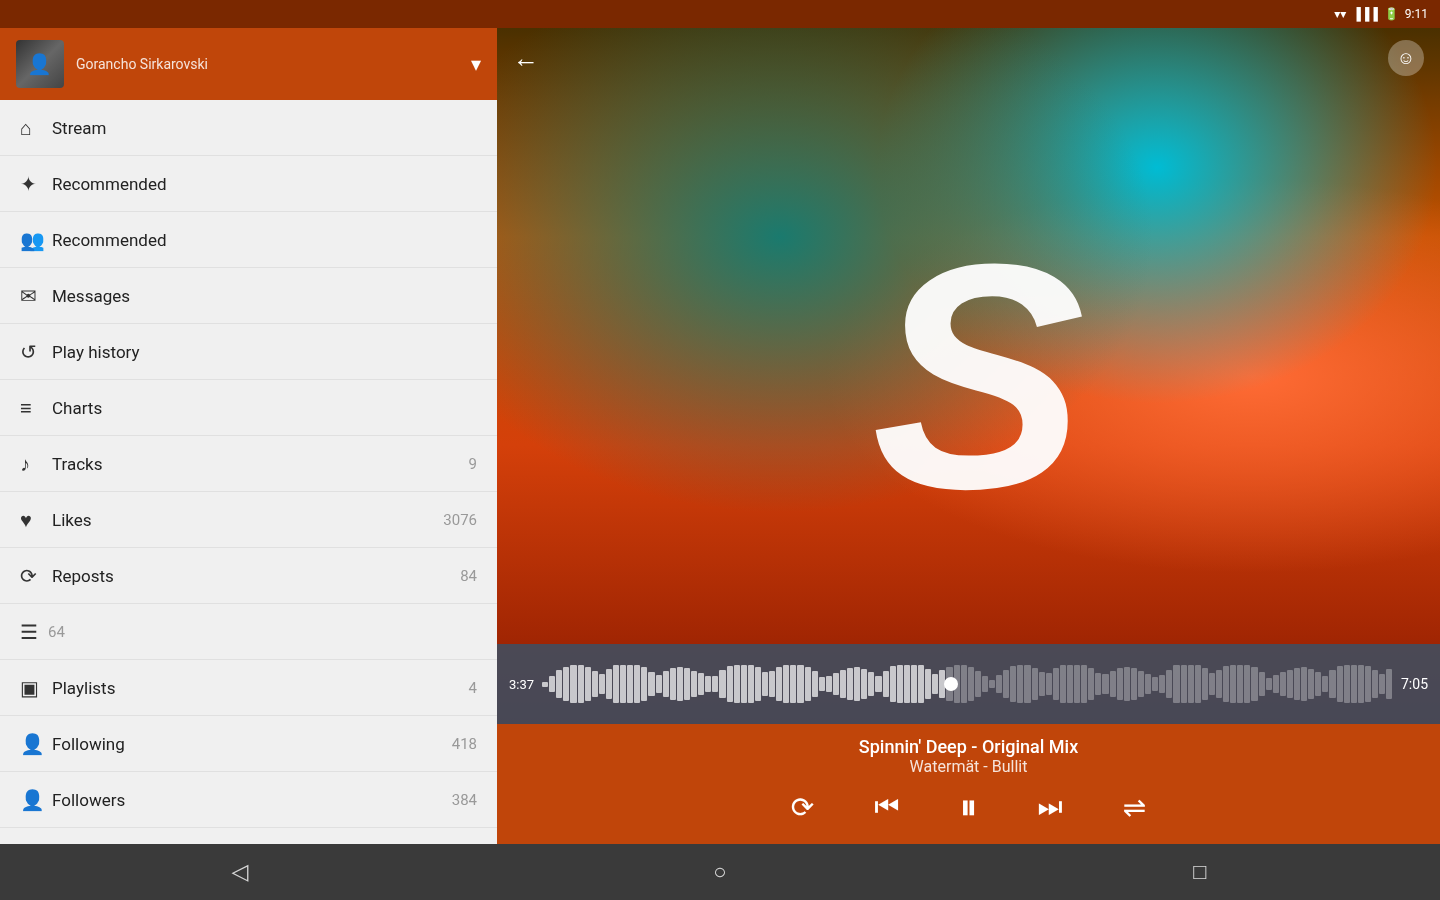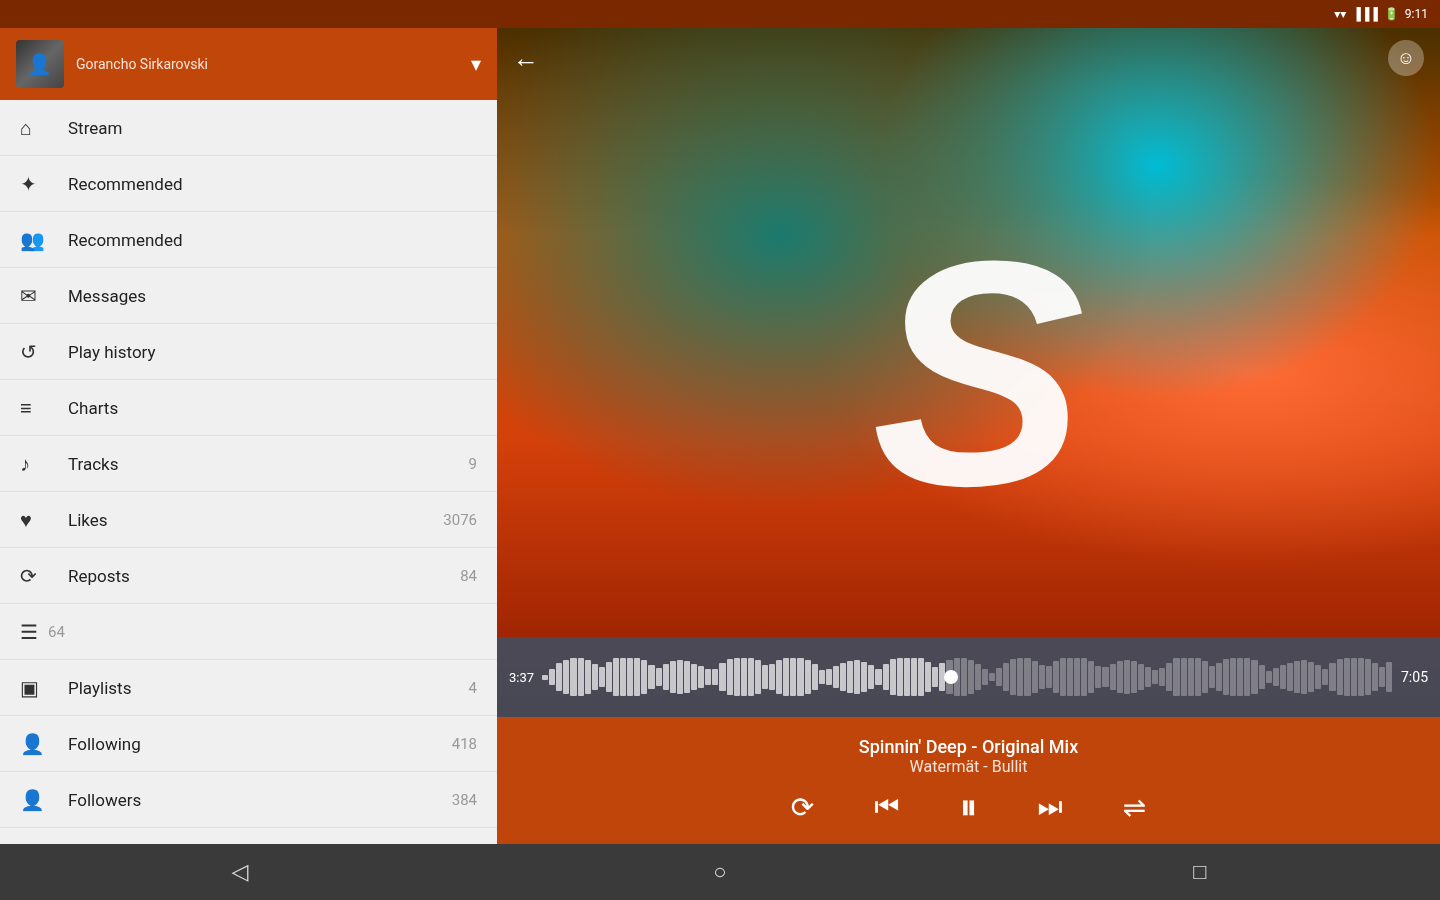--- a/index.html
+++ b/index.html
@@ -106,21 +106,21 @@
     .nav-icon {
       width: 28px;
       font-size: 20px;
       color: #333;
       flex-shrink: 0;
     }
     .nav-label {
       flex: 1;
       font-size: 17px;
       color: #222;
-      margin-left: 20px;
+      margin-left: 4px;
     }
     .nav-count {
       color: #999;
       font-size: 15px;
     }
 
     
     .player-panel {
       flex: 1;
       display: flex;
@@ -244,21 +244,21 @@
       background: white;
       border-radius: 50%;
       top: 50%;
       left: 48%;
       transform: translate(-50%, -50%);
     }
 
     
     .player-controls {
       background: #c0450a;
-      padding: 19px 0 16px 0;
+      padding: 12px 0 16px 0;
       flex-shrink: 0;
     }
     .track-info {
       text-align: center;
       margin-bottom: 10px;
     }
     .track-title {
       color: white;
       font-size: 18px;
       font-weight: 500;

